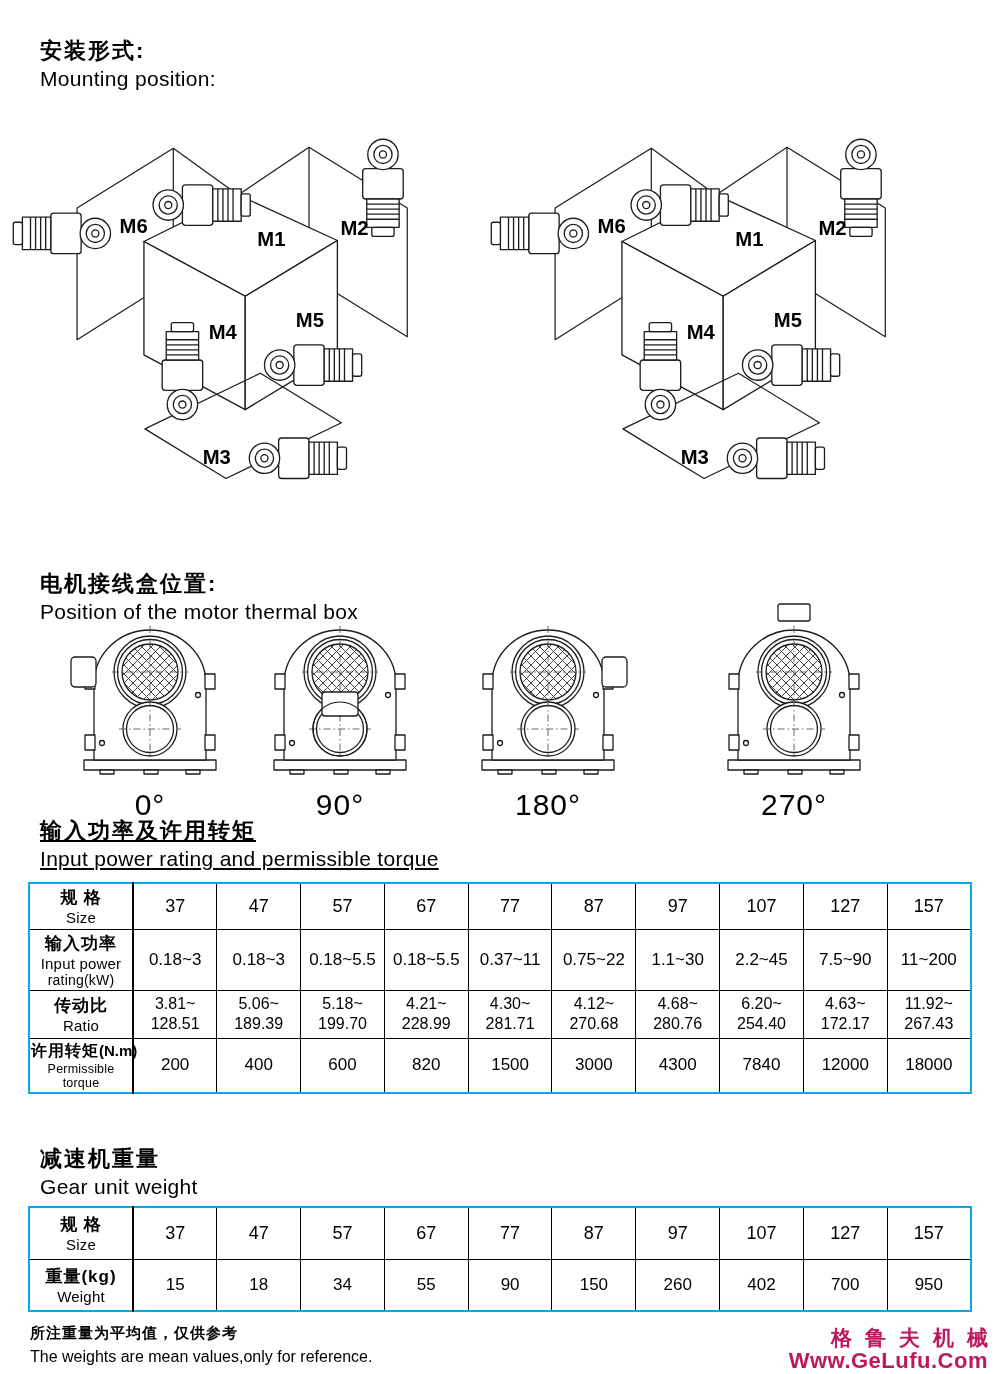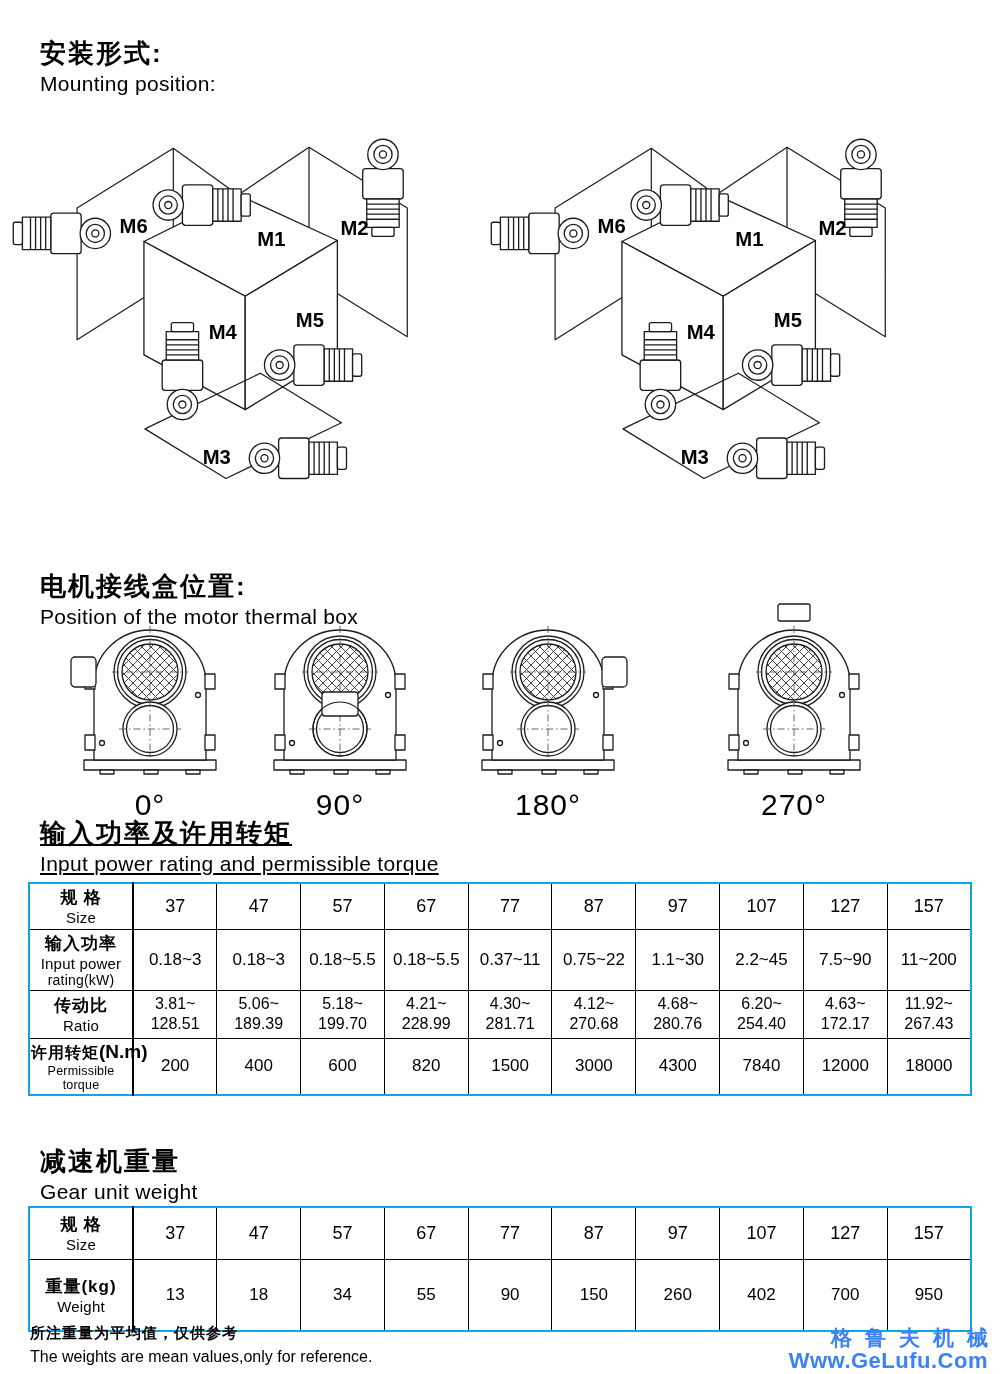--- a/index.html
+++ b/index.html
@@ -1,37 +1,37 @@
 <!DOCTYPE html>
 <html><head>
 <meta charset="utf-8">
 <style>
   html,body{margin:0;padding:0;background:#fff;}
   #page{position:relative;width:1000px;height:1374px;background:#fff;
         font-family:"Liberation Sans","DejaVu Sans",sans-serif;color:#000;overflow:hidden;}
   .heading{position:absolute;left:40px;line-height:1.32;}
-  .heading .zh{font-size:26px;font-weight:bold;letter-spacing:2px;}
+  .heading .zh{font-size:22px;font-weight:bold;letter-spacing:2px;}
   .heading .en{font-size:21px;font-weight:normal;letter-spacing:0.3px;}
   svg{display:block;}
   .lineart{fill:#fff;stroke:#1c1c1c;stroke-width:1.3;stroke-linejoin:round;}
   .noline{fill:none;stroke:#1c1c1c;stroke-width:1.2;stroke-linejoin:round;}
   .dash{stroke:#555;stroke-width:0.9;stroke-dasharray:7 3 1.5 3;fill:none;}
   .mlabel{font-family:"Liberation Sans",sans-serif;font-size:20px;font-weight:bold;fill:#000;stroke:none;}
   .fv-block{position:absolute;width:160px;text-align:center;}
   .fv-angle{font-size:30px;margin-top:10px;letter-spacing:1px;}
   
   table.dtable{position:absolute;left:28px;width:944px;border-collapse:collapse;table-layout:fixed;
                border:2px solid #0ea5e9;}
   table.dtable th,table.dtable td{border:1px solid #000;text-align:center;vertical-align:middle;padding:2px 1px;}
   table.dtable th{border-right:2px solid #000;font-weight:normal;}
   col.c-label{width:104px;}
   .zh-lab{font-weight:bold;font-size:17px;letter-spacing:1px;}
   .en-lab{font-size:15px;letter-spacing:0.2px;}
   .en-lab.small{font-size:12.5px;}
-  .unit{font-size:19px;font-weight:bold;letter-spacing:0;}
+  .unit{font-size:15px;font-weight:bold;letter-spacing:0;}
   .r-size td{font-size:18px;}
   .struct-cell{font-size:17px;word-spacing:26px;letter-spacing:2px;}
   .two-line span{display:block;font-size:16px;line-height:1.28;}
   .r-input td,.r-torque td,.wt td{font-size:17px;}
   .footnote{position:absolute;left:30px;line-height:1.5;}
   .footnote .zh{font-size:15px;font-weight:bold;letter-spacing:1px;}
   .footnote .en{font-size:16px;}
   .watermark{position:absolute;right:12px;bottom:2px;text-align:right;line-height:1.05;}
   .watermark .w1{font-size:21px;font-weight:bold;letter-spacing:13px;margin-right:-13px;}
   .watermark .w2{font-size:22px;font-weight:bold;letter-spacing:0.5px;}
@@ -309,42 +309,42 @@
       <td>47</td>
       <td>57</td>
       <td>67</td>
       <td>77</td>
       <td>87</td>
       <td>97</td>
       <td>107</td>
       <td>127</td>
       <td>157</td>
     </tr>
-    <tr class="wt" style="height:72px;">
+    <tr class="wt" style="height:52px;">
       <th>
         <div class="zh-lab">重量(kg)</div>
         <div class="en-lab">Weight</div>
       </th>
-      <td>13</td>
+      <td>15</td>
       <td>18</td>
       <td>34</td>
       <td>55</td>
       <td>90</td>
       <td>150</td>
       <td>260</td>
       <td>402</td>
       <td>700</td>
       <td>950</td>
     </tr>
   </tbody>
     </table>
 
   <div class="footnote" style="top:1322px;">
     <div class="zh">所注重量为平均值，仅供参考</div>
     <div class="en">The weights are mean values,only for reference.</div>
   </div>
 
-  <div class="watermark" style="color:#3b82f6;margin-top:33px;">
+  <div class="watermark" style="color:#be185d;margin-top:33px;">
     <div class="w1">格鲁夫机械</div>
     <div class="w2">Www.GeLufu.Com</div>
   </div>
 
 </div>
 
 </body></html>

